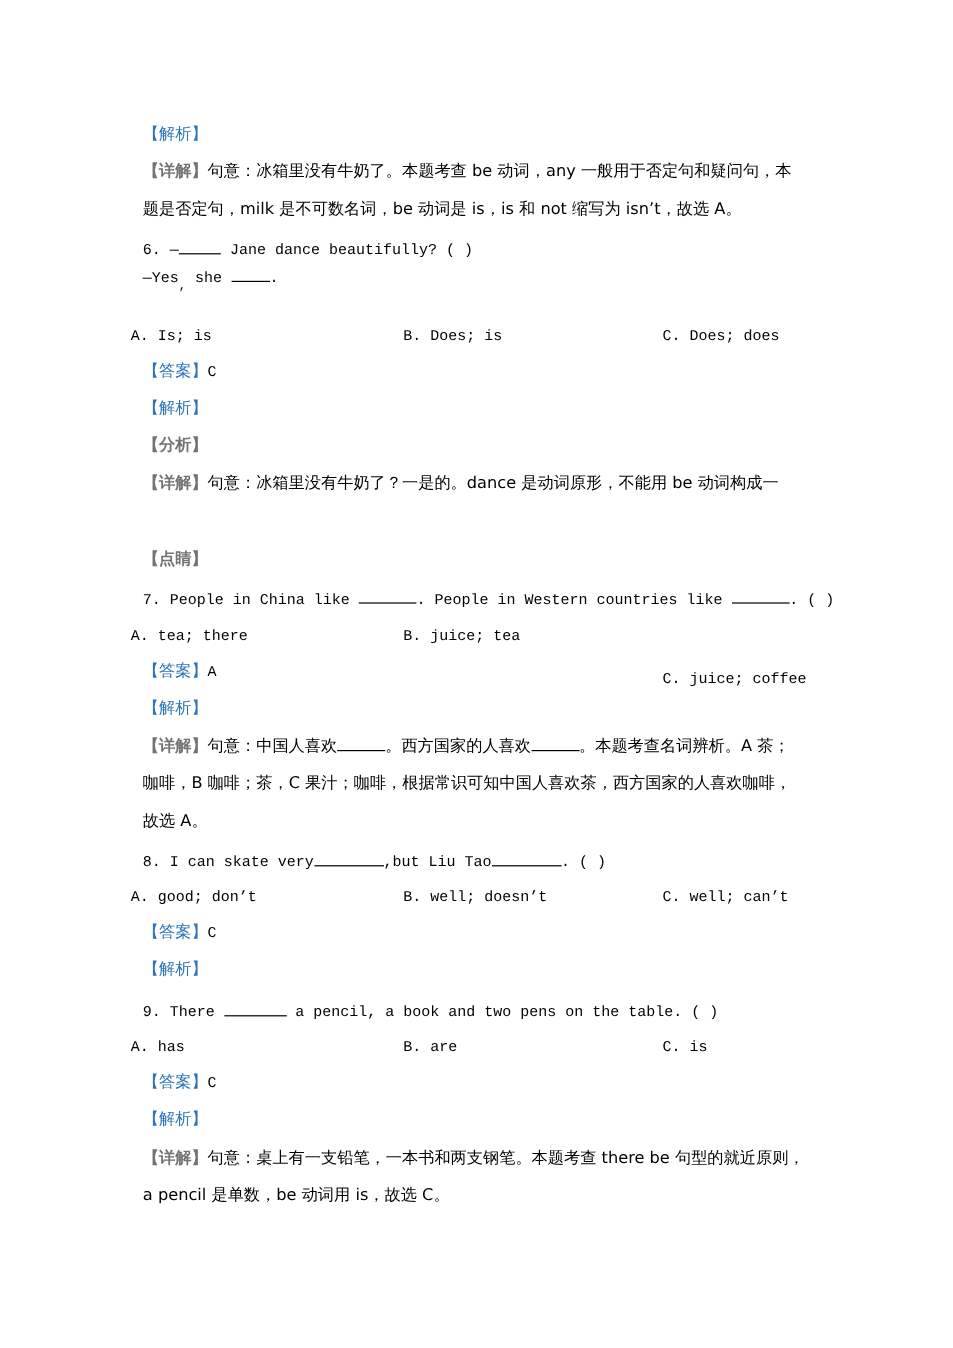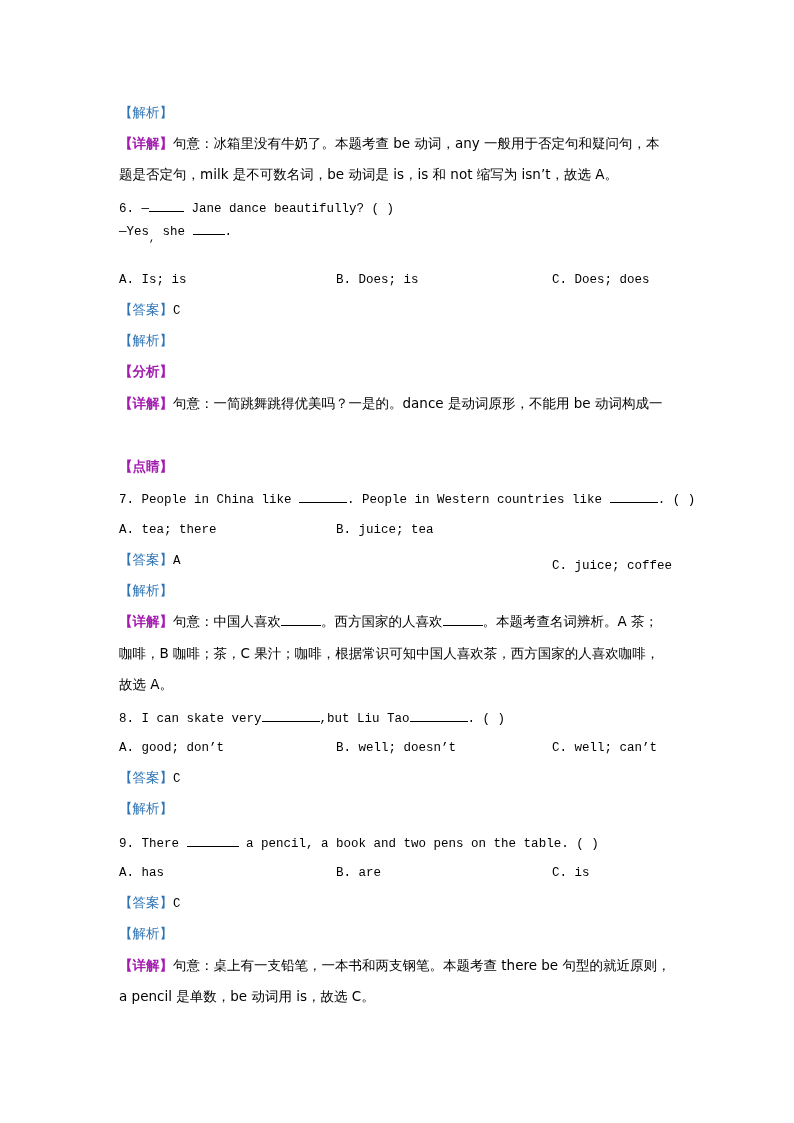--- a/index.html
+++ b/index.html
@@ -36,33 +36,33 @@
     }
     .cjk {
       font-family: "DejaVu Sans", sans-serif;
     }
     .tag-blue {
       color: #2e74b5;
       font-family: "DejaVu Sans", sans-serif;
       font-size: 13.5px;
     }
     .tag-black {
-      color: #a21caf;
+      color: #737373;
       font-family: "DejaVu Sans", sans-serif;
       font-weight: bold;
       font-size: 13.5px;
     }
     .opt {
       position: absolute;
       white-space: nowrap;
       font-family: "Liberation Mono", "DejaVu Sans Mono", monospace;
       font-size: 12.5px;
       line-height: 16px;
     }
-    .opt-a { left: 119px; }
+    .opt-a { left: 109px; }
     .opt-b { left: 336px; }
     .opt-c { left: 552px; }
     .blank {
       display: inline-block;
       border-bottom: 1px solid #000;
       height: 12px;
       vertical-align: baseline;
     }
     .low-comma {
       position: relative;
@@ -100,21 +100,21 @@
   <div class="line" style="top:301px;">
     <span class="tag-blue">【答案】</span><span class="mono">C</span>
   </div>
   <div class="line" style="top:332px;">
     <span class="tag-blue">【解析】</span>
   </div>
   <div class="line" style="top:363px;">
     <span class="tag-black">【分析】</span>
   </div>
   <div class="line" style="top:395px;">
-    <span class="tag-black">【详解】</span><span class="cjk">句意：一简跳舞跳得优美吗？一是的。dance 是动词原形，不能用 be 动词构成一</span>
+    <span class="tag-black">【详解】</span><span class="cjk">句意：冰箱里没有牛奶了？一是的。dance 是动词原形，不能用 be 动词构成一</span>
   </div>
   <div class="line" style="top:458px;">
     <span class="tag-black">【点睛】</span>
   </div>
 
   <div class="line mono" style="top:490px;">
     <span>7.</span>
     <span>People in China like</span>
     <span class="blank" style="width:48px;"></span><span>. People in Western countries like</span>
     <span class="blank" style="width:48px;"></span><span>. (     )</span>

